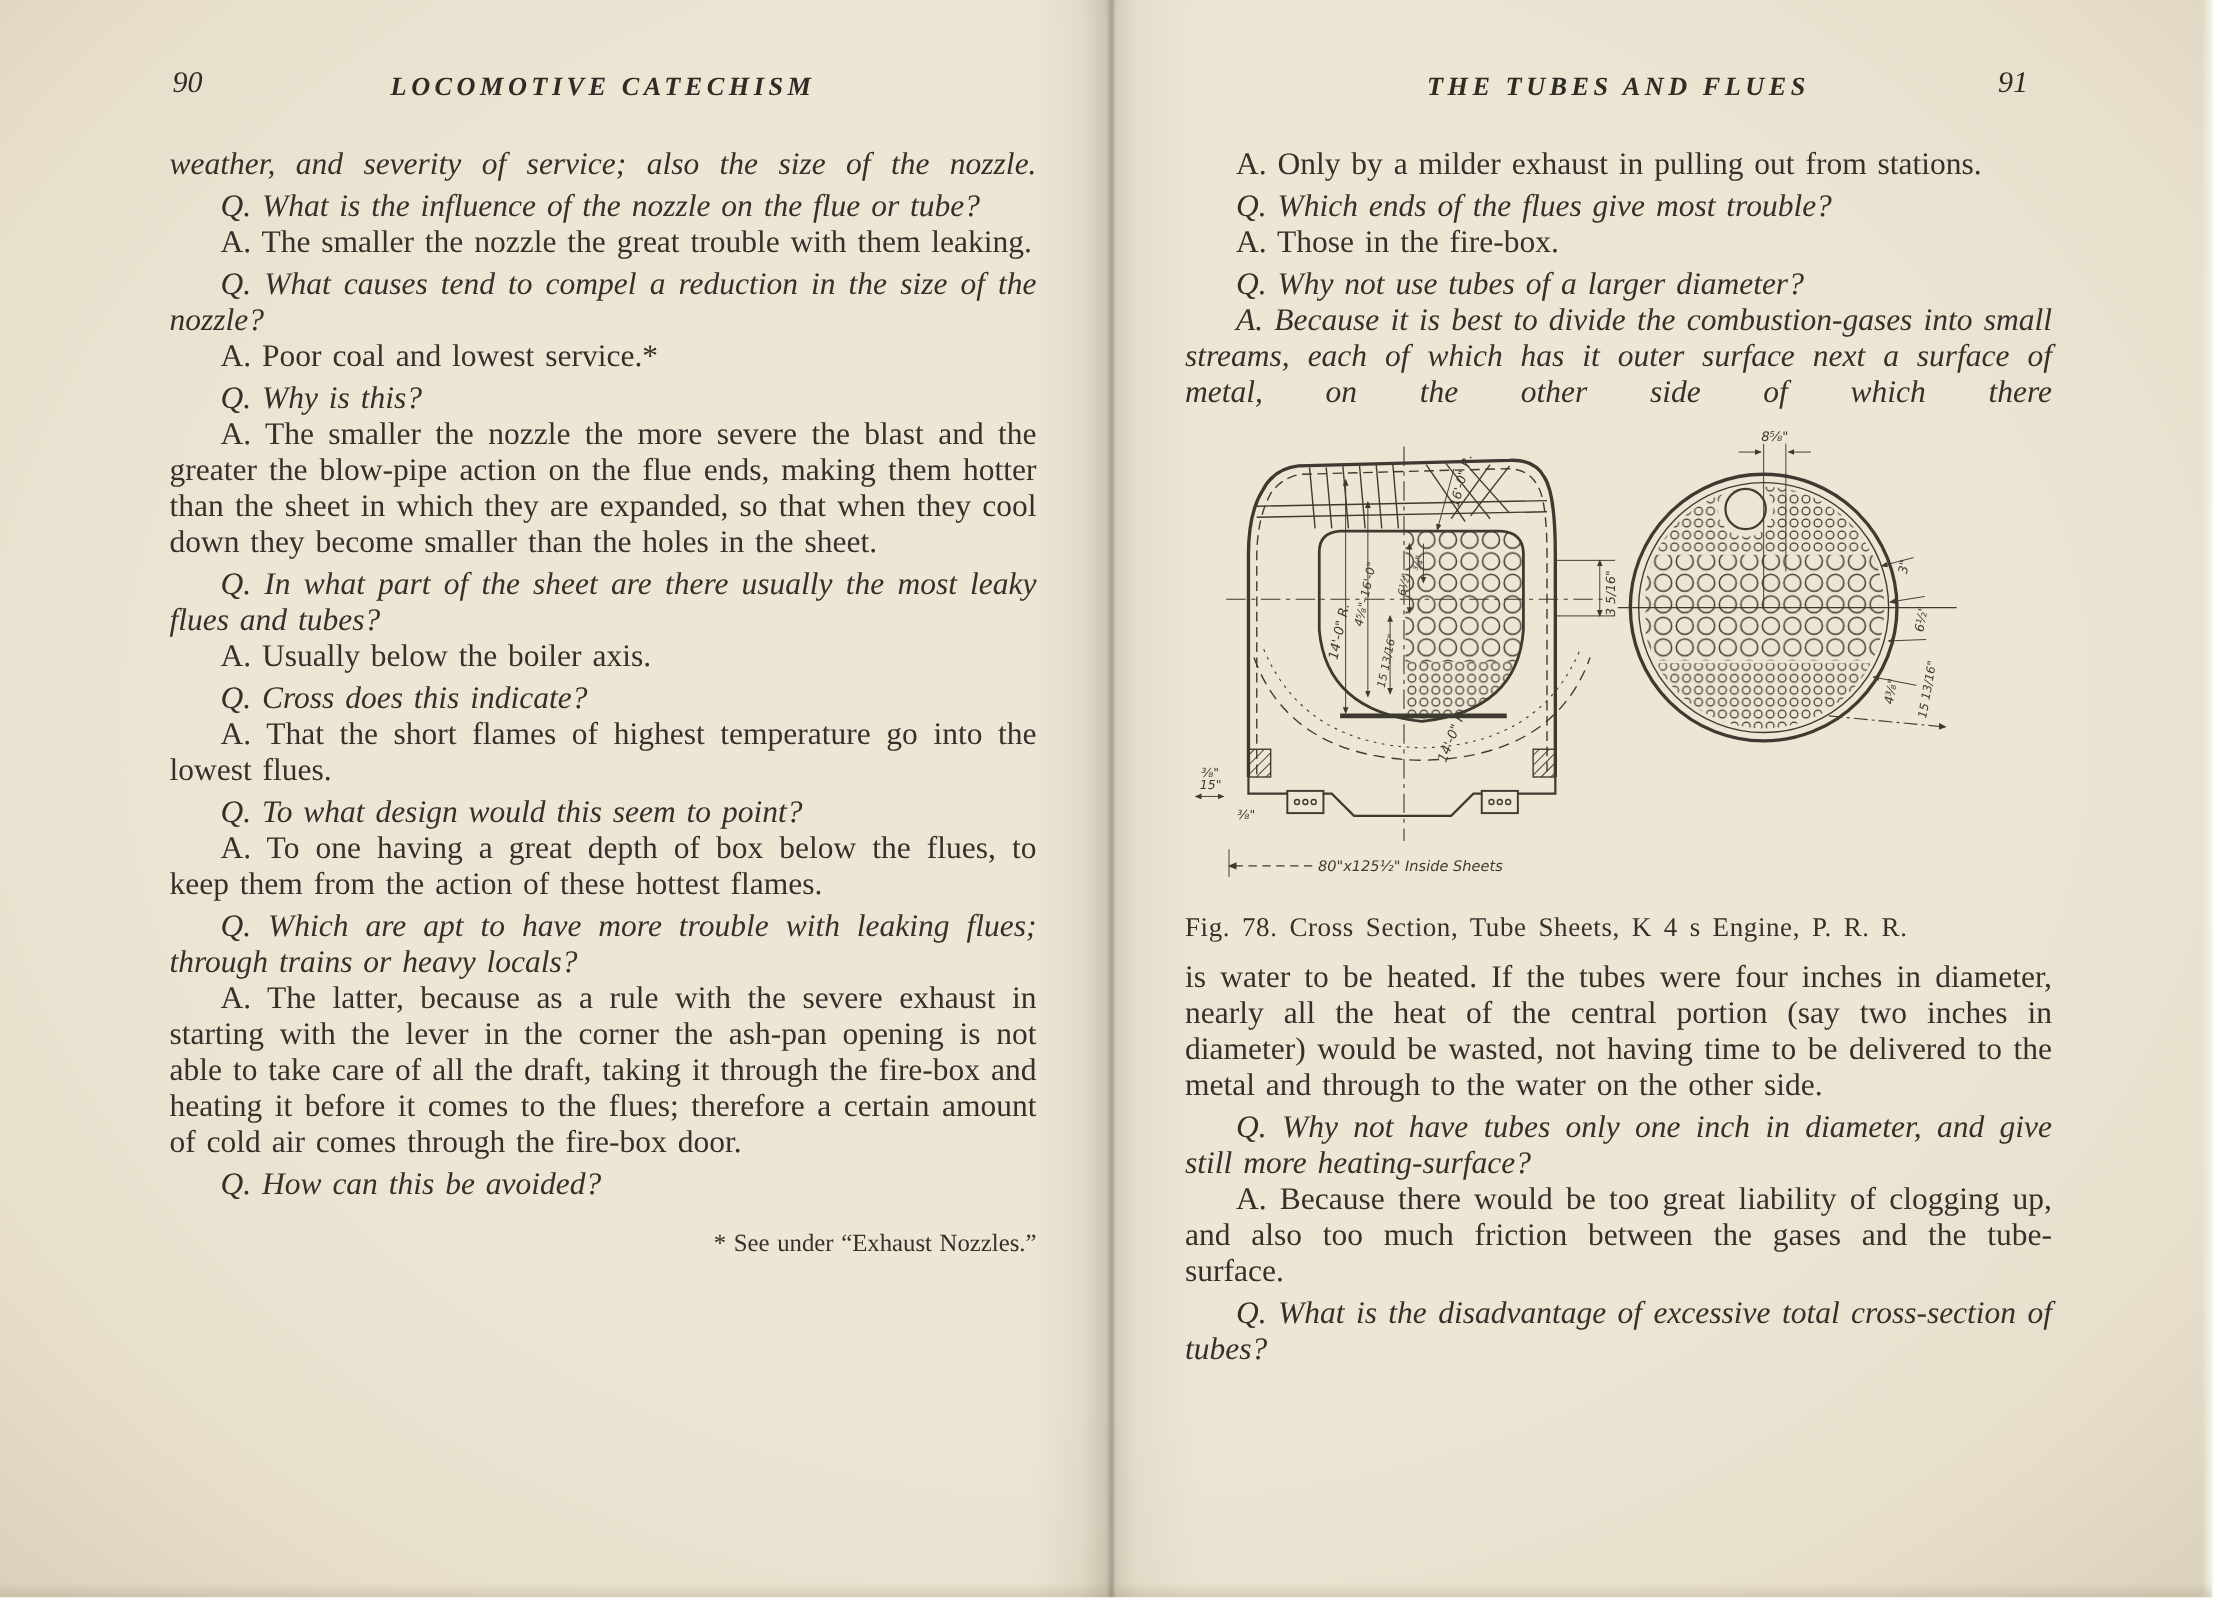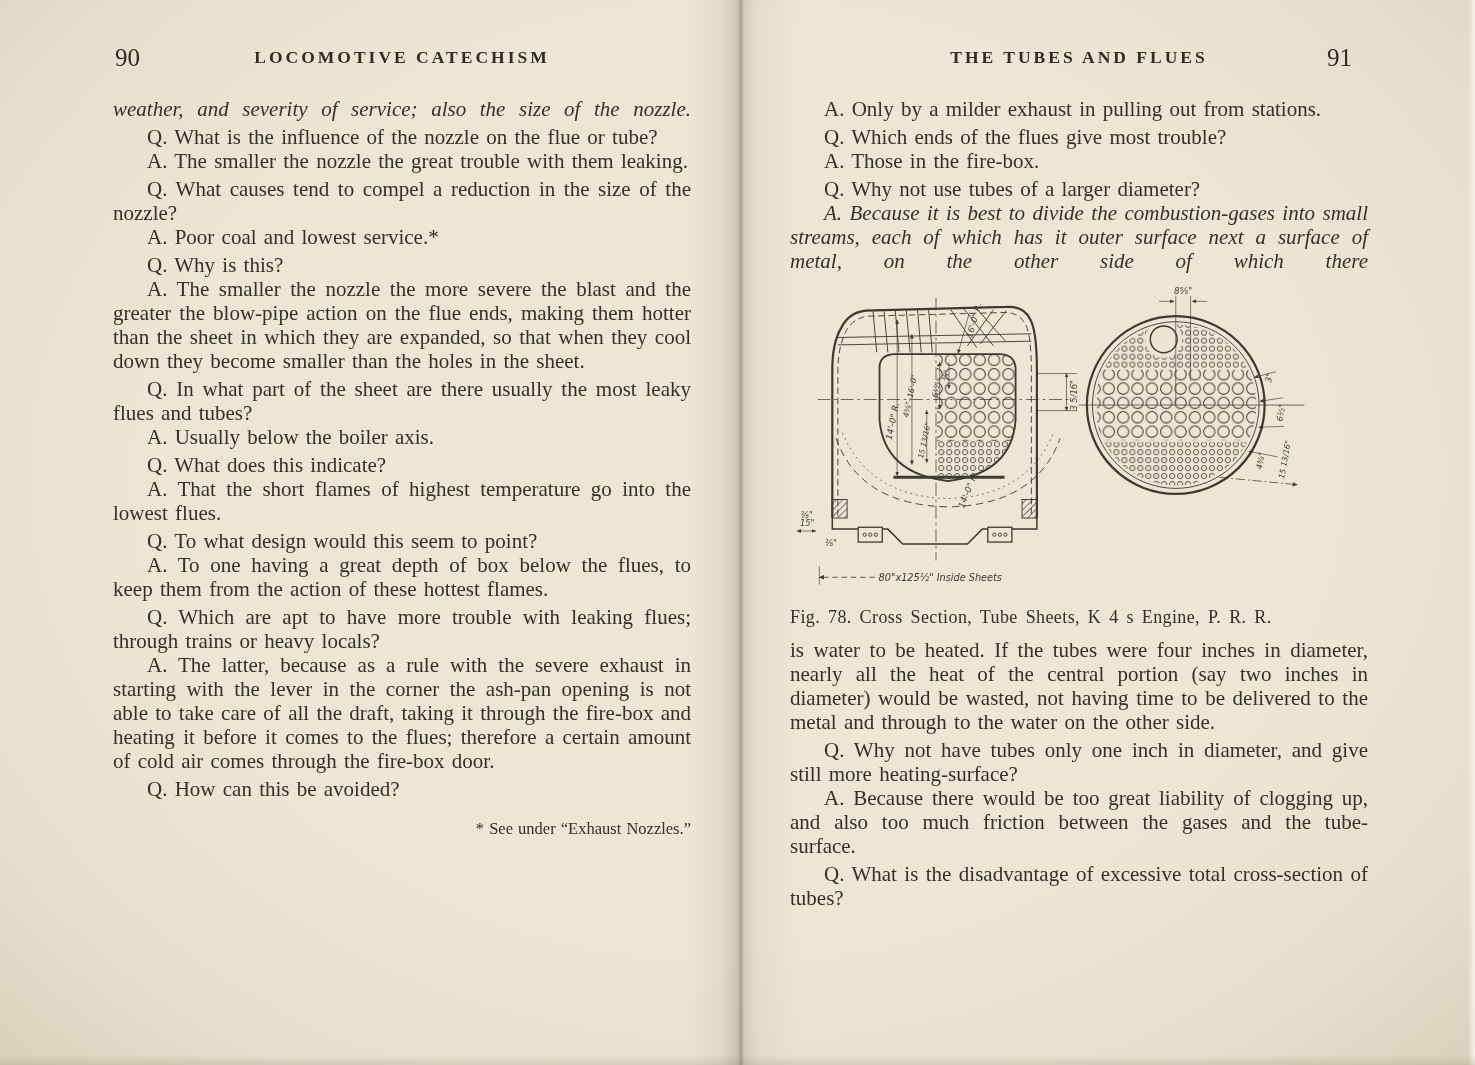--- a/index.html
+++ b/index.html
@@ -27,30 +27,30 @@
   .edge-bottom{position:absolute; left:0; bottom:0; width:100%; height:10px;
     background:linear-gradient(180deg, rgba(120,108,82,0), rgba(120,108,82,0.18)); }
 
   .page-col{position:absolute; top:47px; width:578px;}
   #left-page{left:113px;}
   #right-page{left:790px;}
 
   .pg-head{position:relative; height:26px; margin-bottom:24px;}
   .run-title{
     position:absolute; left:0; right:0; text-align:center;
-    font-size:17.5px; letter-spacing:3px; color:#2f2b25; font-weight:600;
-  }
-  .pg-num{position:absolute; top:-3px; font-size:25px; color:#2f2b25;}
+    font-size:17.5px; letter-spacing:3px; color:#2f2b25; font-weight:600;font-style:italic;
+  }
+  .pg-num{position:absolute; top:-3px; font-size:20px; color:#2f2b25;font-style:italic;}
   .pg-num.left{left:2px;} .pg-num.right{right:16px;}
 
   .para{
     margin:0; text-align:justify; text-indent:34px;
     font-size:21px; line-height:24px; word-spacing:2px;
   }
-  .para.q{margin-top:4px;}
+  .para.q{font-style:italic; margin-top:4px;}
   .para.noind{text-indent:0;}
   .para.cont{text-align-last:justify;font-style:italic;}
   .footnote{
     margin-top:18px; font-size:16.5px; padding-left:44px; word-spacing:1px;text-align:right;
   }
 
   .figure-wrap{margin:8px 0 0 -4px;}
   .fig-caption{
     text-align:left; font-size:18px; letter-spacing:0.4px;
     margin:0 0 10px 0; word-spacing:3px;
@@ -75,21 +75,21 @@
     </div>
     <p class="para noind cont">weather, and severity of service; also the size of the nozzle.</p>
     <p class="para q">Q. What is the influence of the nozzle on the flue or tube?</p>
     <p class="para a">A. The smaller the nozzle the great trouble with them leaking.</p>
     <p class="para q">Q. What causes tend to compel a reduction in the size of the nozzle?</p>
     <p class="para a">A. Poor coal and lowest service.*</p>
     <p class="para q">Q. Why is this?</p>
     <p class="para a">A. The smaller the nozzle the more severe the blast and the greater the blow-pipe action on the flue ends, making them hotter than the sheet in which they are expanded, so that when they cool down they become smaller than the holes in the sheet.</p>
     <p class="para q">Q. In what part of the sheet are there usually the most leaky flues and tubes?</p>
     <p class="para a">A. Usually below the boiler axis.</p>
-    <p class="para q">Q. What does this indicate?</p>
+    <p class="para q">Q. Cross does this indicate?</p>
     <p class="para a">A. That the short flames of highest temperature go into the lowest flues.</p>
     <p class="para q">Q. To what design would this seem to point?</p>
     <p class="para a">A. To one having a great depth of box below the flues, to keep them from the action of these hottest flames.</p>
     <p class="para q">Q. Which are apt to have more trouble with leaking flues; through trains or heavy locals?</p>
     <p class="para a">A. The latter, because as a rule with the severe exhaust in starting with the lever in the corner the ash-pan opening is not able to take care of all the draft, taking it through the fire-box and heating it before it comes to the flues; therefore a certain amount of cold air comes through the fire-box door.</p>
     <p class="para q">Q. How can this be avoided?</p>
     <p class="footnote">* See under “Exhaust Nozzles.”</p>
   </div>
 
   <div class="page-col" id="right-page">

